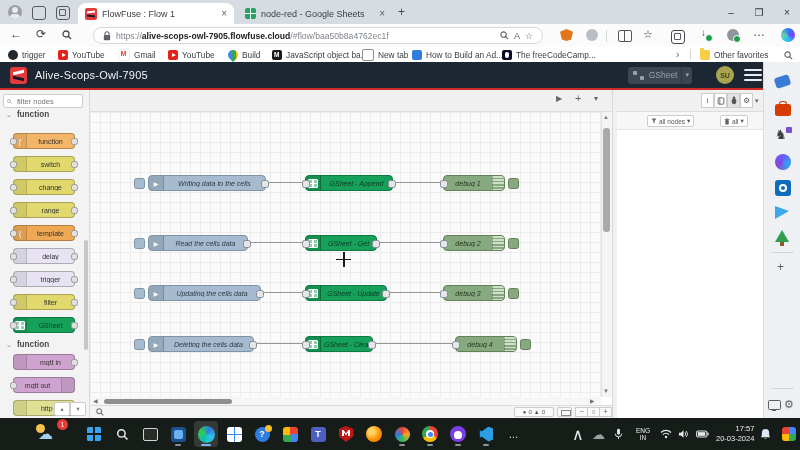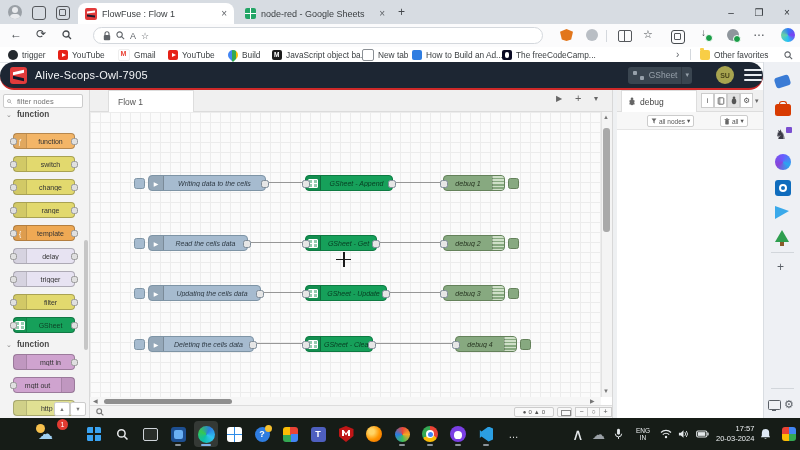--- a/index.html
+++ b/index.html
@@ -57,21 +57,21 @@
   .bmi.js{background:#1b1b1b;position:relative;}
   .bmi.js::before{content:"M";position:absolute;left:2px;top:1px;font-size:6.5px;font-weight:bold;color:#fff;}
   .bmi.pg{background:#fff;border:1.2px solid #8a8f94;border-radius:2px;}
   .bmi.doc{background:#2f7de1;}
   .bmi.fcc{background:#0a0a23;position:relative;}
   .bmi.fcc::before{content:"";position:absolute;left:3px;top:2px;width:4px;height:6px;border-radius:2px;background:#fff;}
   .bmi.folder{background:#f8ce46;border-radius:1px 2px 2px 2px;position:relative;}
   .bmi.folder::before{content:"";position:absolute;left:0;top:-2px;width:4px;height:2px;background:#f8ce46;border-radius:1px 1px 0 0;}
 
   
-  .nrhead{position:absolute;left:0;top:62px;width:763px;height:28px;background:#1d2633;border-bottom:2px solid #cf2929;box-sizing:border-box;border-radius:14px;}
+  .nrhead{position:absolute;left:0;top:62px;width:763px;height:28px;background:#1d2633;border-bottom:2px solid #cf2929;box-sizing:border-box;}
   .nrlogo{position:absolute;left:10px;top:5px;width:17px;height:17px;border-radius:3px;background:#e23b3b;overflow:hidden;}
   .nrlogo::before{content:"";position:absolute;left:3px;top:4px;width:11px;height:2.6px;background:#fff;transform:skewY(-12deg);}
   .nrlogo::after{content:"";position:absolute;left:3px;top:9.5px;width:11px;height:2.6px;background:#10182a;transform:skewY(12deg);}
   .nrtitle{position:absolute;left:35px;top:7px;font-size:11px;color:#f2f4f6;letter-spacing:.2px;}
   .deploy{position:absolute;left:628px;top:4.5px;width:64px;height:17px;background:#3a4550;border-radius:3px;display:flex;align-items:center;color:#97a1ab;font-size:8.5px;}
   .deploy .dlbl{padding:0 4px 0 5px;}
   .deploy .dic{width:13px;height:9px;margin-left:5px;position:relative;}
   .deploy .dic::before,.deploy .dic::after{content:"";position:absolute;width:4px;height:4px;border-radius:1px;background:#97a1ab;}
   .deploy .dic::before{left:0;top:0;}
   .deploy .dic::after{right:0;bottom:0;}
@@ -246,20 +246,21 @@
       <svg width="10" height="10" viewBox="0 0 10 10">
           <circle cx="4" cy="4" r="3" fill="none" stroke="#45494d" stroke-width="1.3"></circle>
           <line x1="6.3" y1="6.3" x2="9" y2="9" stroke="#45494d" stroke-width="1.3"></line>
         </svg>
     </span>
     <div class="pill">
       <svg width="8" height="10" viewBox="0 0 8 10">
           <rect x="0.8" y="4" width="6.4" height="5.2" rx="1" fill="#5f6368"></rect>
           <path d="M2 4V2.8a2 2 0 0 1 4 0V4" fill="none" stroke="#5f6368" stroke-width="1.1"></path>
         </svg>
+      <span class="urltxt"><span>https://</span><b>alive-scops-owl-7905.flowfuse.cloud</b><span>/#flow/baa50b8a4762ec1f</span></span>
       <span class="pill-ic">
         <svg width="9" height="9" viewBox="0 0 10 10">
             <circle cx="4" cy="4" r="3" fill="none" stroke="#5f6368" stroke-width="1.2"></circle>
             <line x1="6.3" y1="6.3" x2="9" y2="9" stroke="#5f6368" stroke-width="1.2"></line>
           </svg>
       </span>
       <span class="pill-ic">A</span>
       <span class="pill-ic">☆</span>
     </div>
     <div class="ext-ic fox" style="left:560px"></div>
@@ -438,23 +439,20 @@
       <span class="plabel">http in</span>
       <span class="pport pr"></span>
     </div>
 
     <div class="pscroll"></div>
     <div class="pfbtn" style="left:54px;top:312px">▲</div>
     <div class="pfbtn" style="left:70px;top:312px">▼</div>
   </div>
 
   <div class="ctabbar">
-    <div class="ctab">
-        <span>Flow 1</span>
-      </div>
     <span class="cbtn" style="left:466px">▶</span>
     <span class="cbtn" style="left:485px;font-size:11px;top:2px">+</span>
     <span class="cbtn" style="left:504px">▾</span>
   </div>
 
   <div class="cbody"></div>
 
   <div class="fnode inject n-r1i">
     <span class="sidebtn inj-btn"></span>
     <span class="nicon">
@@ -582,31 +580,20 @@
     <span>0</span>
   </div>
   <div class="mapbtn"></div>
   <div class="zbtn" style="left:575px">−</div>
   <div class="zbtn" style="left:587px">○</div>
   <div class="zbtn" style="left:599px">+</div>
 
   <div class="sbdiv"></div>
   <div class="dpanel">
     <div class="dphead">
-      <div class="dptab">
-        <svg width="8" height="9" viewBox="0 0 10 12">
-            <ellipse cx="5" cy="7" rx="3" ry="4" fill="#666"></ellipse>
-            <circle cx="5" cy="2.3" r="1.7" fill="#666"></circle>
-            <line x1="1" y1="5" x2="3" y2="6" stroke="#666"></line>
-            <line x1="9" y1="5" x2="7" y2="6" stroke="#666"></line>
-            <line x1="1" y1="9.5" x2="3" y2="8.5" stroke="#666"></line>
-            <line x1="9" y1="9.5" x2="7" y2="8.5" stroke="#666"></line>
-          </svg>
-        <span>debug</span>
-      </div>
       <div class="dpbtn" style="left:84px">i</div>
       <div class="dpbtn" style="left:97px">
         <svg width="8" height="8" viewBox="0 0 10 10">
             <rect x="1.5" y="1" width="7" height="8" rx="1" fill="none" stroke="#666" stroke-width="1.2"></rect>
             <line x1="3.5" y1="1" x2="3.5" y2="9" stroke="#666" stroke-width="1"></line>
           </svg>
       </div>
       <div class="dpbtn on" style="left:110px">
         <svg width="8" height="9" viewBox="0 0 10 12">
             <ellipse cx="5" cy="7" rx="3" ry="4" fill="#555"></ellipse>

